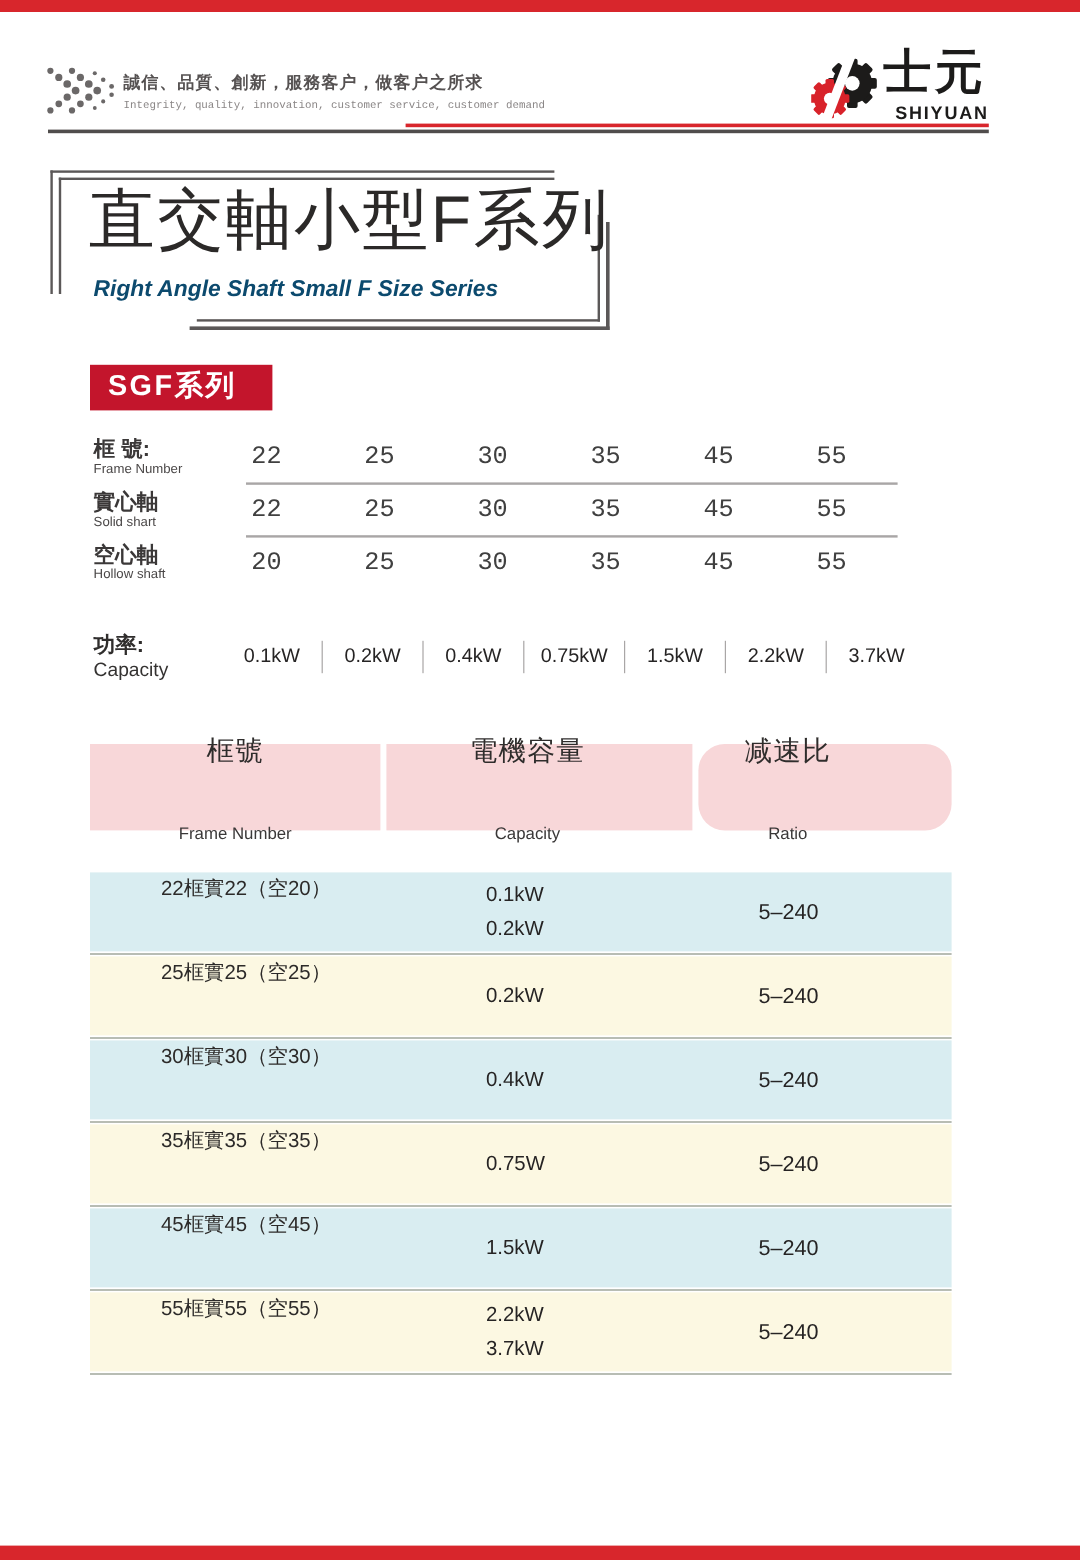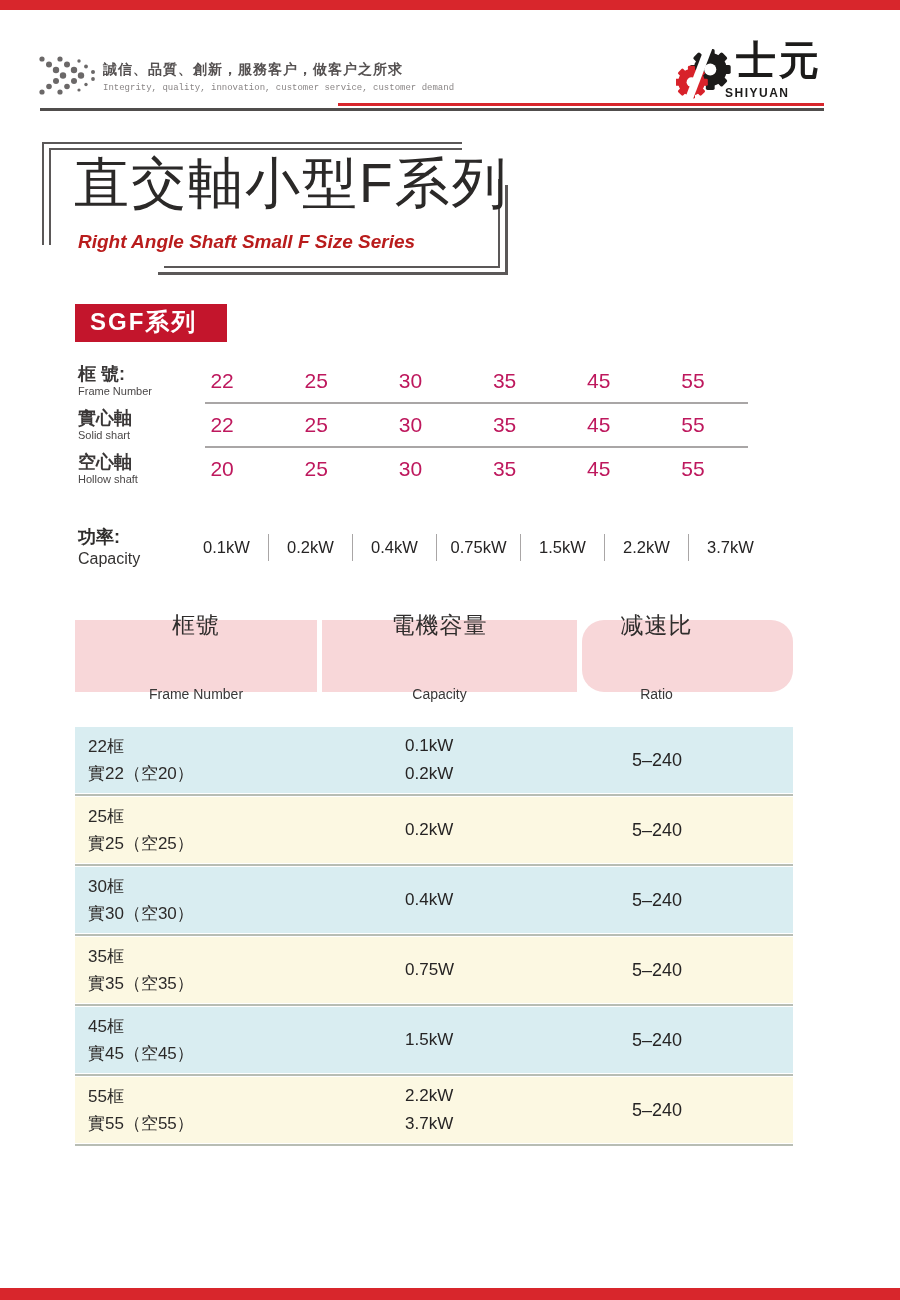--- a/index.html
+++ b/index.html
@@ -11,45 +11,45 @@
   .bar-bottom{position:absolute;left:0;bottom:0;width:900px;height:12px;background:#d8262c;}
 
   
   .dots{position:absolute;left:36px;top:52px;}
   .slogan{position:absolute;left:103px;top:63px;line-height:1;font-family:Liberation Mono, monospace;}
   .slogan .zh{font-size:14px;color:#555151;letter-spacing:1px;font-weight:600;}
   .slogan .en{font-size:9px;color:#8a8686;margin-top:7px;}
   .logo{position:absolute;left:676px;top:42px;width:150px;height:66px;}
   .logo svg{position:absolute;left:0;top:0;}
   .brand-zh{position:absolute;left:60px;top:-2px;font-size:40px;font-weight:800;color:#1c1b1a;letter-spacing:3px;line-height:1;}
-  .brand-en{position:absolute;left:49px;top:44px;font-size:12px;font-weight:800;color:#1c1b1a;letter-spacing:1.5px;}
+  .brand-en{position:absolute;left:70px;top:44px;font-size:15px;font-weight:800;color:#1c1b1a;letter-spacing:1.5px;}
   .rule-red{position:absolute;left:338px;top:103px;width:486px;height:3px;background:#d8262c;}
   .rule-gray{position:absolute;left:40px;top:108px;width:784px;height:3px;background:#504d4c;}
 
   
   .tl1,.tl2,.br1,.br2{position:absolute;}
   .tl1{left:42px;top:142px;width:418px;height:101px;border-top:2px solid #5b5858;border-left:2px solid #5b5858;}
   .tl2{left:49px;top:148px;width:411px;height:95px;border-top:2px solid #5b5858;border-left:2px solid #5b5858;}
   .br1{left:158px;top:185px;width:347px;height:87px;border-bottom:3px solid #5b5858;border-right:3px solid #5b5858;}
   .br2{left:164px;top:179px;width:334px;height:87px;border-bottom:2px solid #5b5858;border-right:2px solid #5b5858;}
   .title-zh{position:absolute;left:74px;top:156px;font-size:55px;font-weight:400;color:#2b2928;letter-spacing:2px;line-height:1;white-space:nowrap;}
-  .title-en{position:absolute;left:78px;top:231px;font-size:19px;font-weight:700;font-style:italic;color:#b91c1c;white-space:nowrap;}
+  .title-en{position:absolute;left:78px;top:231px;font-size:19px;font-weight:700;font-style:italic;color:#0c4a6e;white-space:nowrap;}
 
   
   .badge{position:absolute;left:75px;top:304px;background:#c3152c;color:#fff;
          font-size:24px;font-weight:700;letter-spacing:2px;padding:5px 30px 7px 15px;line-height:1.1;}
 
   
   .spec{position:absolute;left:78px;top:362px;width:670px;}
   .spec-row{display:flex;height:38px;align-items:center;}
   .spec-label{width:97px;line-height:1.05;}
   .spec-label .zh{font-size:18px;font-weight:600;color:#3b3838;}
   .spec-label .en{font-size:11px;color:#4a4747;margin-top:2px;}
   .spec-vals{width:565px;display:flex;}
-  .spec-vals span{flex:1;text-align:center;font-size:21px;color:#be185d;}
+  .spec-vals span{flex:1;text-align:center;font-size:21px;color:#404040;font-family:Liberation Mono, monospace;}
   .specline{height:2px;background:#a9a6a6;margin:2px 0 2px 127px;width:543px;}
 
   
   .cap-strip{position:absolute;left:78px;top:527px;display:flex;align-items:center;}
   .cap-label{width:107px;line-height:1.15;}
   .cap-label .zh{font-size:18px;font-weight:700;color:#2f2d2c;}
   .cap-label .en{font-size:16px;color:#343231;margin-top:2px;}
   .cap-vals{display:flex;align-items:center;}
   .cap-vals .v{width:83px;text-align:center;font-size:16.5px;color:#262424;}
   .vbar{width:1px;height:27px;background:#a9a6a6;}
@@ -59,21 +59,21 @@
   .mhead{display:flex;gap:5px;height:72px;margin-bottom:35px;}
   .mhead .hc{background:#f8d7d9;display:flex;flex-direction:column;justify-content:center;align-items:center;box-sizing:border-box;gap:40px;}
   .hc .zh{font-size:23px;color:#2f2d2c;letter-spacing:1px;}
   .hc .en{font-size:14px;color:#3a3838;margin-top:5px;}
   .hc1{width:242px;}
   .hc2{width:255px;padding-right:20px;}
   .hc3{width:211px;padding-right:62px;border-radius:22px;}
   .trow{height:66px;display:flex;box-sizing:border-box;}
   .trow.blue{background:#d9edf1;}
   .trow.yellow{background:#fcf8e2;}
-  .tc1{width:247px;padding-left:13px;box-sizing:border-box;display:flex;flex-direction:column;justify-content:center;font-size:17px;line-height:27px;color:#2c2a29;}
+  .tc1{width:247px;padding-left:13px;box-sizing:border-box;display:flex;flex-direction:row;justify-content:center;font-size:17px;line-height:27px;color:#2c2a29;text-align:center;}
   .tc2{width:260px;padding-left:83px;box-sizing:border-box;display:flex;flex-direction:column;justify-content:center;font-size:17px;line-height:28px;color:#262424;}
   .tc2 span:empty{display:none;}
   .tc3{flex:1;padding-left:50px;box-sizing:border-box;display:flex;align-items:center;font-size:18px;color:#262424;}
   .sep{height:4px;background:linear-gradient(to bottom,#fff 0,#fff 1px,#b8bdb4 1px,#b8bdb4 3px,#fff 3px,#fff 4px);}
 </style>
 </head>
 <body>
 
 <div class="page">
   <div class="bar-top"></div>

